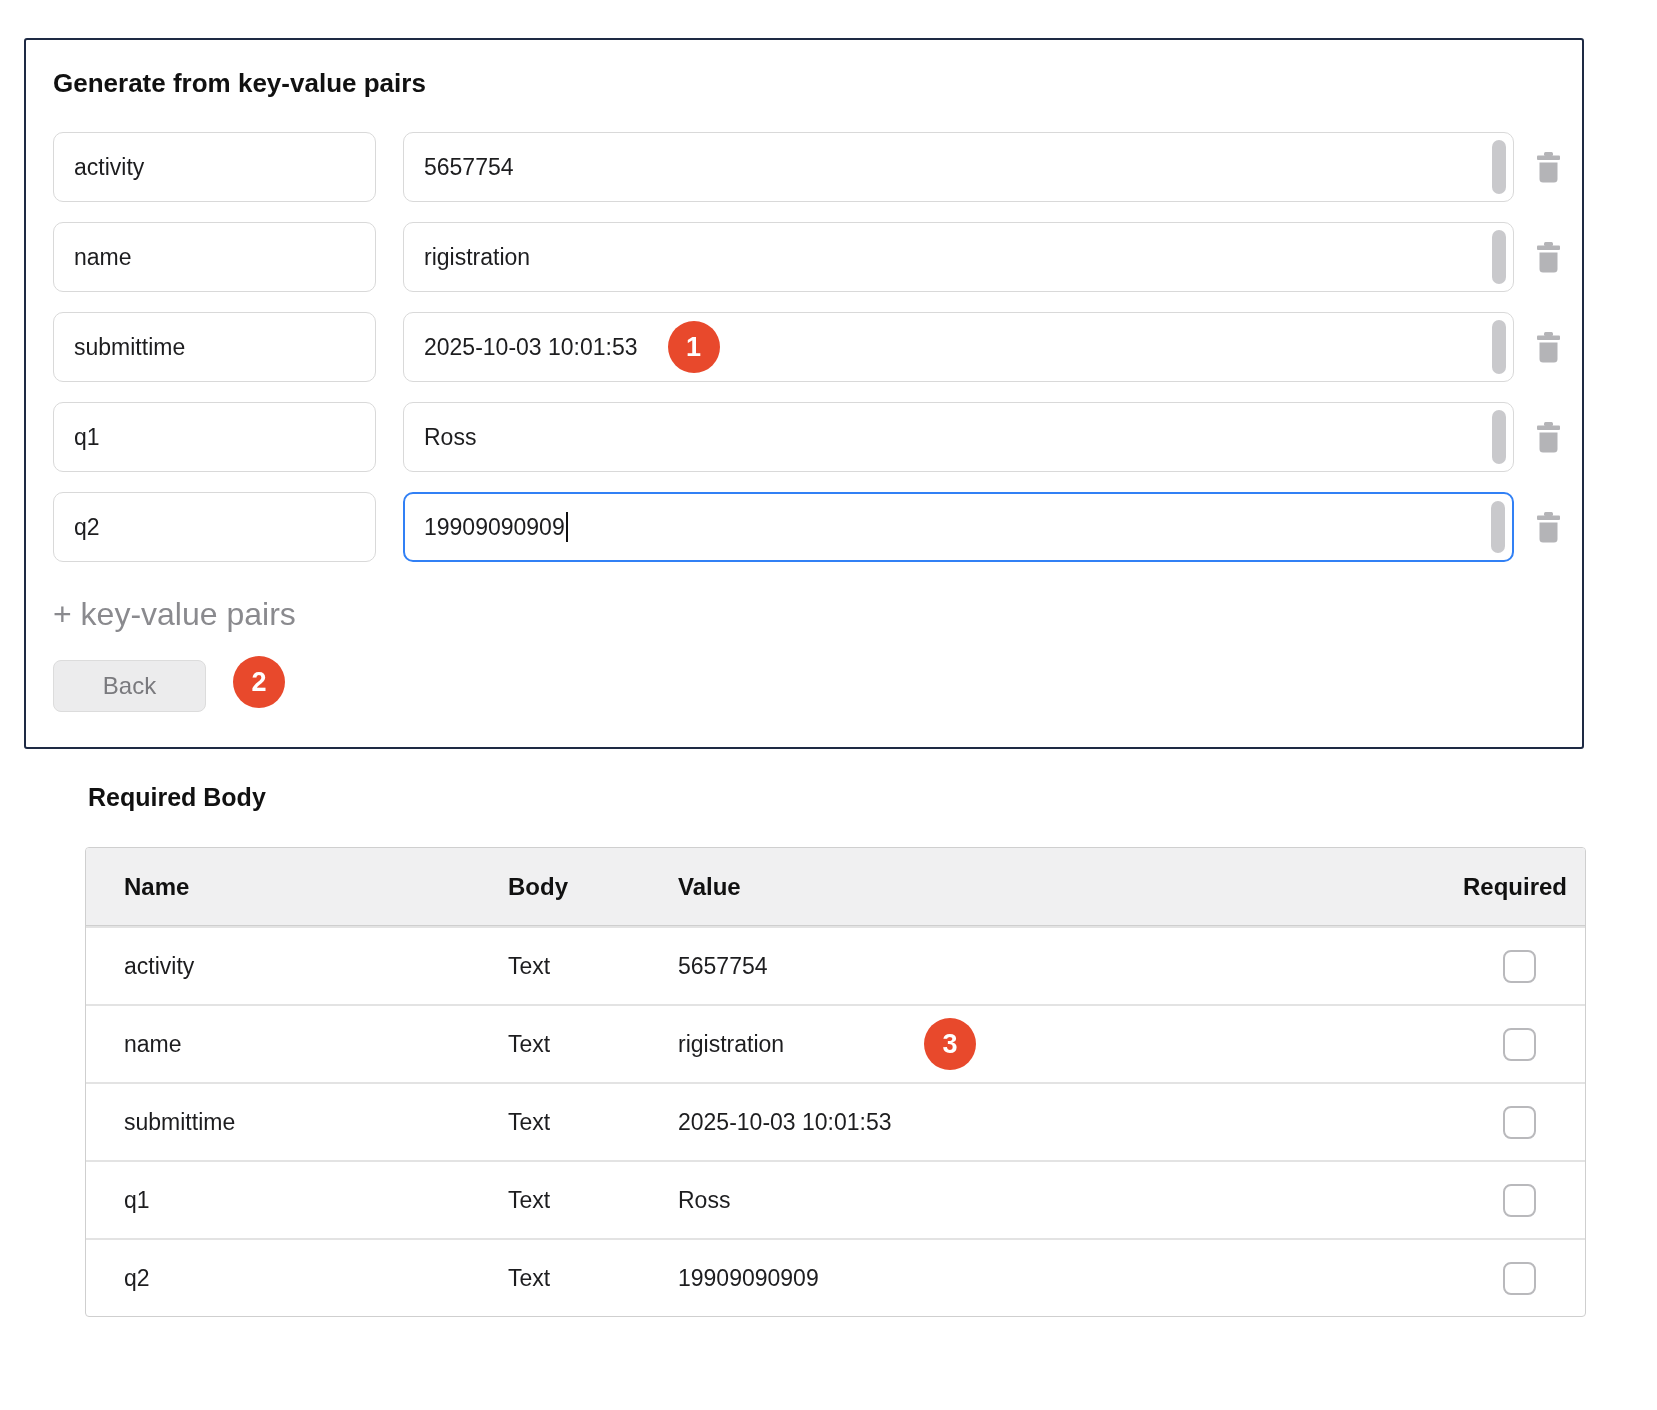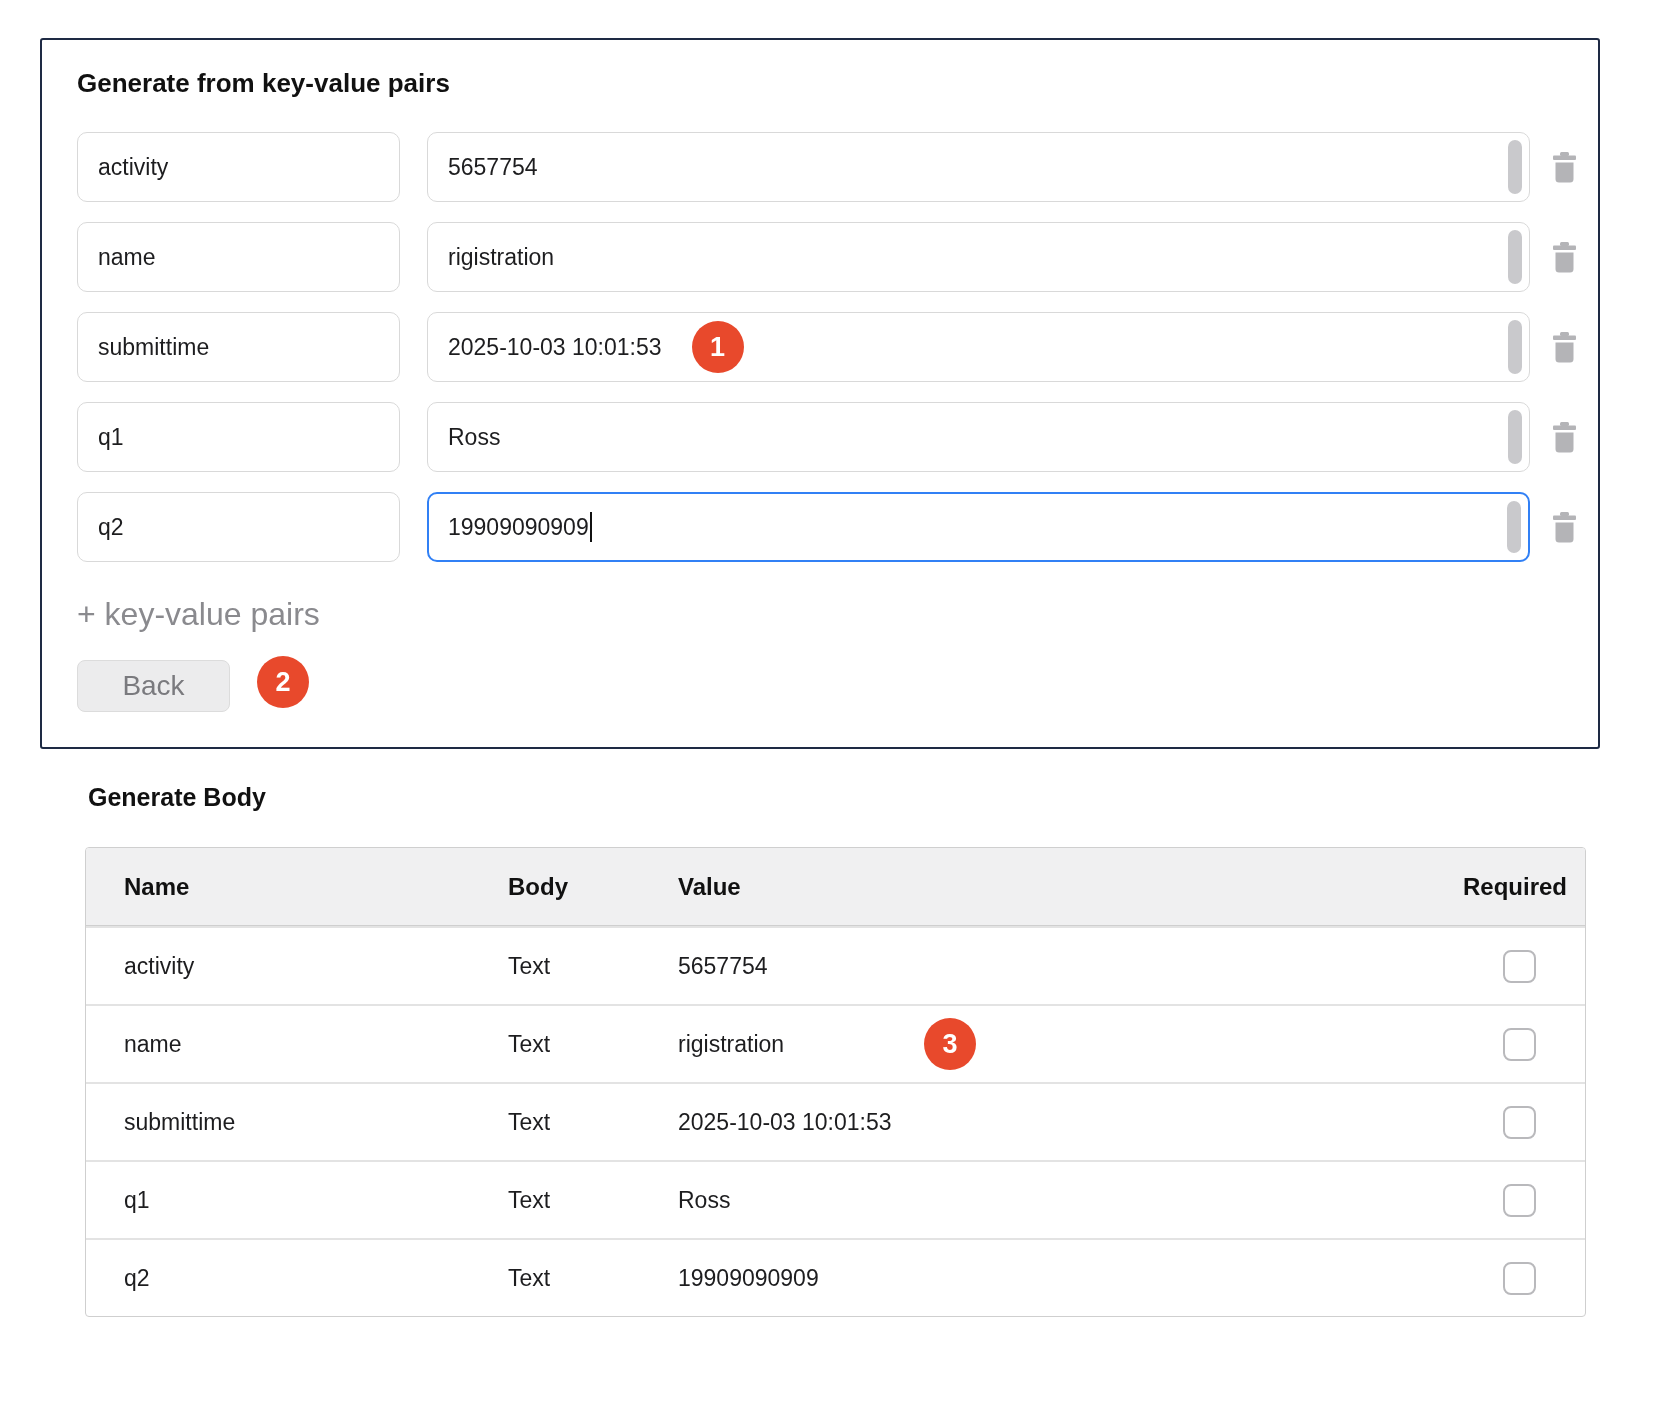--- a/index.html
+++ b/index.html
@@ -9,26 +9,26 @@
     background: #ffffff;
     font-family: "Liberation Sans", sans-serif;
     color: #1d1d1f;
     position: relative;
     overflow: hidden;
   }
 
   
   .panel {
     position: absolute;
-    left: 40px; top: 38px;
+    left: 24px; top: 38px;
     width: 1560px; height: 711px;
     border: 2px solid #1e2a44;
     border-radius: 3px;
     background: #fff;
-    padding: 28px 0 0 35px;
+    padding: 28px 0 0 27px;
   }
   .panel-title {
     margin: 0;
     font-size: 26px;
     font-weight: bold;
     color: #111;
     line-height: 30px;
   }
   .kv-rows { margin-top: 34px; }
   .kv-row {
@@ -99,21 +99,21 @@
     width: fit-content;
   }
   .btn-row {
     margin-top: 32px;
     display: flex;
     align-items: center;
   }
   .btn {
     height: 52px;
     border-radius: 8px;
-    font-size: 28px;
+    font-size: 24px;
     font-family: "Liberation Sans", sans-serif;
     cursor: pointer;
     display: inline-flex;
     align-items: center;
     justify-content: center;
   }
   .btn-back {
     width: 153px;
     background: #ececed;
     color: #7a7a7e;
@@ -280,21 +280,21 @@
 
   <div class="add-link">+ key-value pairs</div>
 
   <div class="btn-row">
     <button class="btn btn-back">Back</button>
     <span class="badge">2</span>
   </div>
 </div>
 
 <section class="request-body">
-  <h2 class="rb-title">Generate Body</h2>
+  <h2 class="rb-title">Required Body</h2>
 
   <div class="rb-table">
 
     <div class="t-row t-head">
       <div>Name</div>
       <div>Body</div>
       <div>Value</div>
       <div class="cell-required-head">Required</div>
     </div>
 

